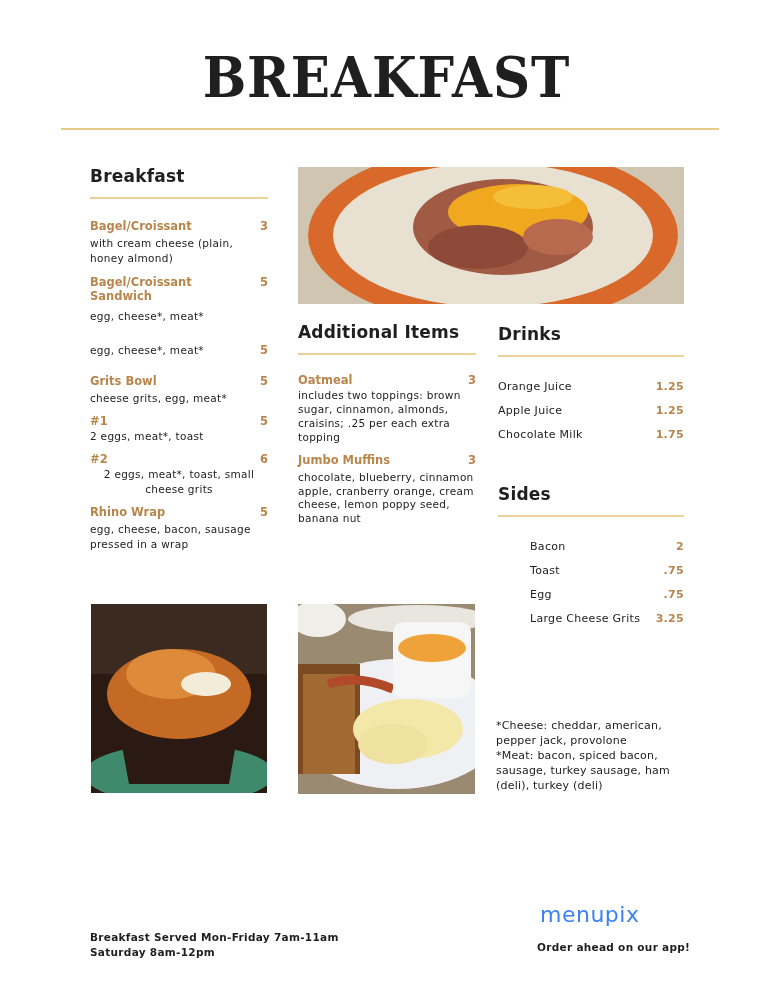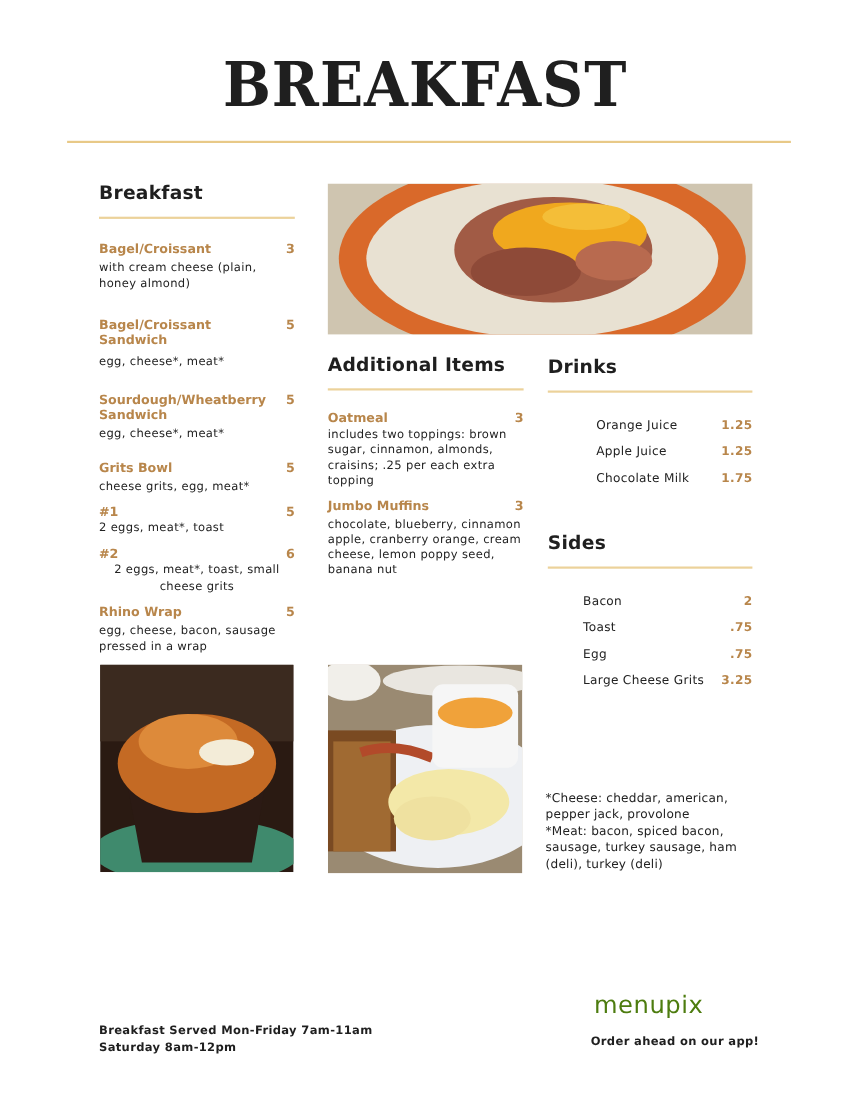--- a/index.html
+++ b/index.html
@@ -20,44 +20,43 @@
   .item { position: relative; }
   .item-name { font-weight: bold; font-size: 11.5px; color: #b8864b; line-height: 14px; padding-right: 28px; }
   .item-price { position: absolute; right: 0; top: 0; font-weight: bold; font-size: 11.5px; color: #b8864b; }
   .item-desc { font-size: 10.5px; line-height: 15px; color: #222; margin-top: 3px; letter-spacing: 0.3px; }
   .row { position: relative; font-size: 11px; color: #222; height: 24px; line-height: 16px; letter-spacing: 0.3px; }
   .row .p { position: absolute; right: 0; top: 0; font-weight: bold; color: #b8864b; font-size: 11px; }
   .photo { position: absolute; overflow: hidden; }
   .note { position: absolute; font-size: 11px; line-height: 15px; color: #222; letter-spacing: 0.2px; }
   .footer-l { position: absolute; left: 90px; top: 930px; font-size: 10.5px; font-weight: bold; line-height: 15px; color: #1f1f1f; letter-spacing: 0.3px; }
   .footer-r { position: absolute; left: 537px; top: 941px; font-size: 10.5px; font-weight: bold; color: #1f1f1f; letter-spacing: 0.3px; }
-  .watermark { position: absolute; left: 540px; top: 902px; font-size: 22px; color: #4d7c0f; letter-spacing: 0.5px; }
+  .watermark { position: absolute; left: 540px; top: 902px; font-size: 22px; color: #3b82f6; letter-spacing: 0.5px; }
 </style>
 </head>
 <body>
 
 <div class="title">BREAKFAST</div>
 <div class="top-rule"></div>
 
 <div class="section" style="left:90px; top:166px; width:178px;">
   <div class="sec-title">Breakfast</div>
   <div class="sec-rule"></div>
 
   <div class="item" style="margin-top:20px;">
     <div class="item-name">Bagel/Croissant</div>
     <div class="item-price">3</div>
     <div class="item-desc">with cream cheese (plain, honey almond)</div>
   </div>
-  <div class="item" style="margin-top:22px;">
+  <div class="item" style="margin-top:9px;">
     <div class="item-name">Bagel/Croissant Sandwich</div>
     <div class="item-price">5</div>
     <div class="item-desc" style="margin-top:6px;">egg, cheese*, meat*</div>
   </div>
   <div class="item" style="margin-top:19px;">
-    <div class="item-name">Sourdough/Wheatberry Sandwich</div>
     <div class="item-price">5</div>
     <div class="item-desc">egg, cheese*, meat*</div>
   </div>
   <div class="item" style="margin-top:16px;">
     <div class="item-name">Grits Bowl</div>
     <div class="item-price">5</div>
     <div class="item-desc">cheese grits, egg, meat*</div>
   </div>
   <div class="item" style="margin-top:8px;">
     <div class="item-name">#1</div>
@@ -100,21 +99,21 @@
   <div class="item" style="margin-top:9px;">
     <div class="item-name">Jumbo Muffins</div>
     <div class="item-price">3</div>
     <div class="item-desc" style="margin-top:4px; line-height:13.5px;">chocolate, blueberry, cinnamon apple, cranberry orange, cream cheese, lemon poppy seed, banana nut</div>
   </div>
 </div>
 
 <div class="section" style="left:498px; top:324px; width:186px;">
   <div class="sec-title">Drinks</div>
   <div class="sec-rule"></div>
-  <div style="margin-top:22px;margin-left:44px;">
+  <div style="margin-top:22px;">
     <div class="row"><span>Orange Juice</span><span class="p">1.25</span></div>
     <div class="row"><span>Apple Juice</span><span class="p">1.25</span></div>
     <div class="row"><span>Chocolate Milk</span><span class="p">1.75</span></div>
   </div>
 </div>
 
 <div class="section" style="left:498px; top:484px; width:186px;">
   <div class="sec-title">Sides</div>
   <div class="sec-rule"></div>
   <div style="margin-top:22px;margin-left:32px;">

